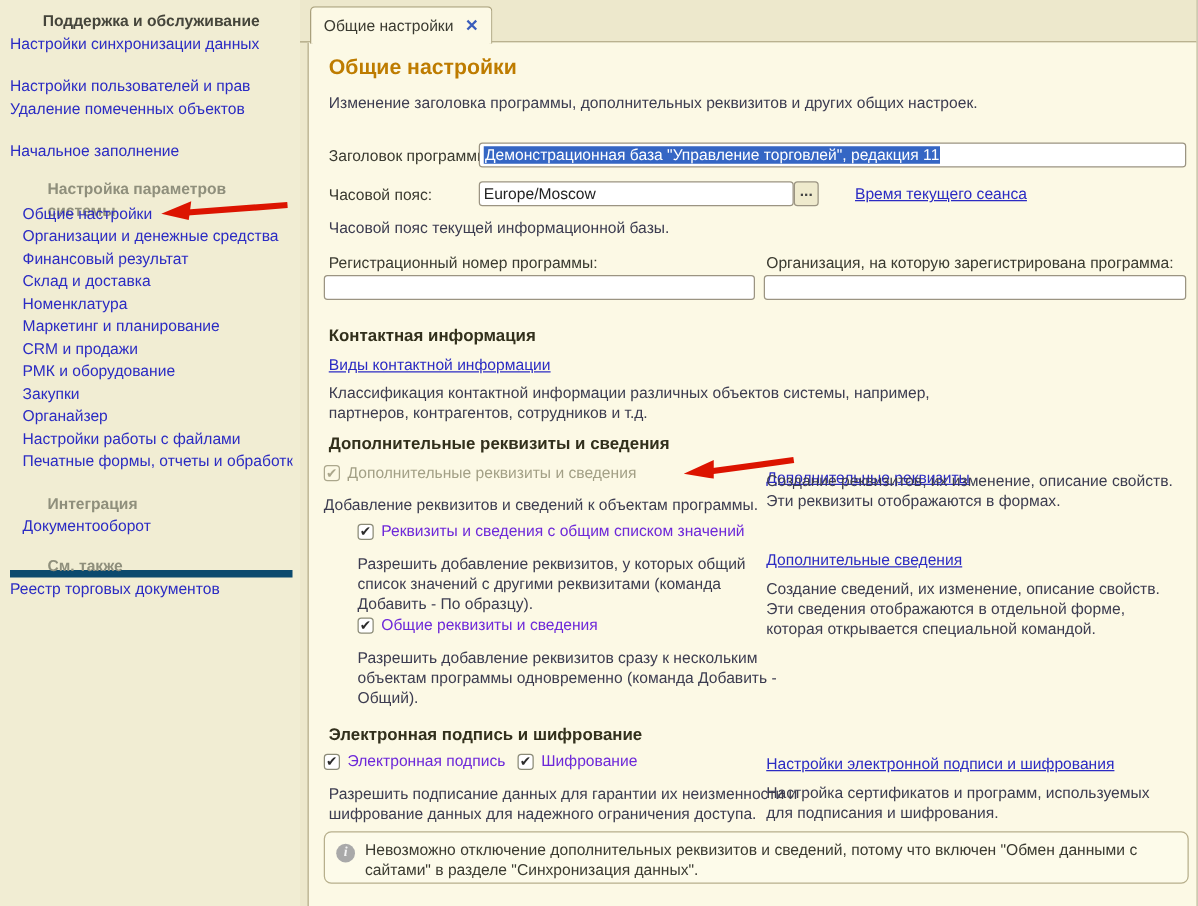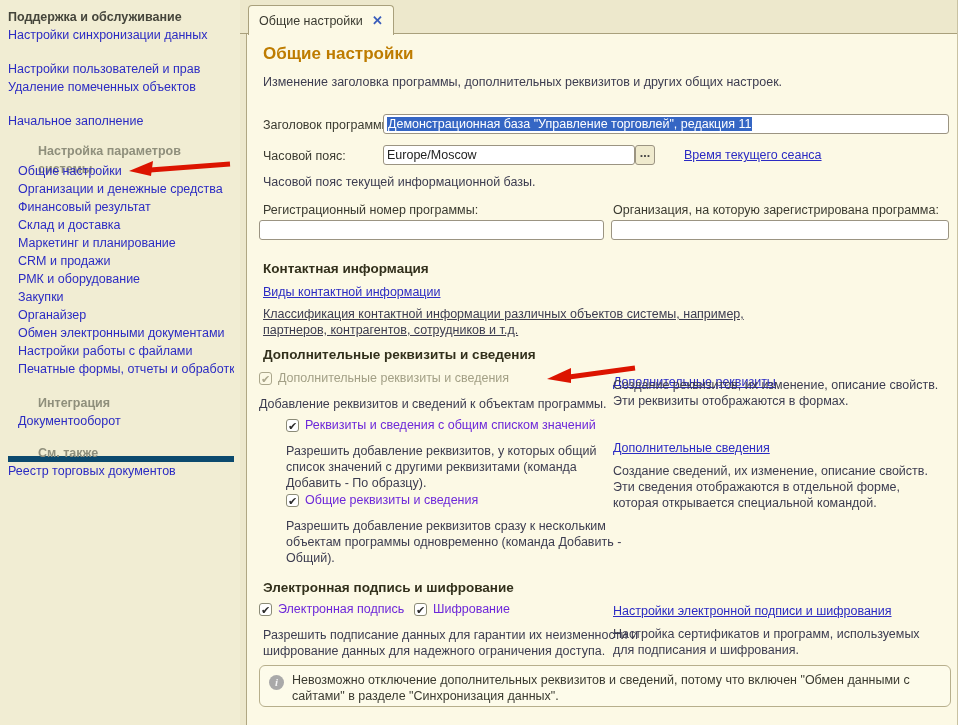--- a/index.html
+++ b/index.html
@@ -17,21 +17,21 @@
     --selection:#3566C4;
   }
   *{margin:0;padding:0;box-sizing:border-box;}
   body{font-family:"Liberation Sans",sans-serif;background:#888;}
   .app{position:relative;width:958px;height:725px;background:var(--bg-window);overflow:hidden;
        border-right:1px solid #C9C2A2;font-size:12.5px;color:var(--text);}
 
   
   .sidebar{position:absolute;left:0;top:0;width:240px;height:725px;background:var(--bg-sidebar);
            padding:8px 6px 0 8px;}
-  .side-h1{font-weight:bold;color:#45453B;height:18px;line-height:18px;}
+  .side-h1{font-weight:bold;color:#45453B;height:18px;line-height:18px;text-align:center;}
   .side-h2{font-weight:bold;color:#8F8F7C;height:18px;line-height:18px;padding-left:30px;}
   .side-h2.rule{border-bottom:6px solid #0c4a6e;}
   .side-link{display:block;color:var(--link);height:18px;line-height:18px;cursor:pointer;
              white-space:nowrap;overflow:hidden;}
   .indent{padding-left:10px;}
   .mt16{margin-top:16px;} .mt14{margin-top:14px;} .mt12{margin-top:12px;} .mt2{margin-top:2px;}
   .side-arrow{position:absolute;left:128px;top:160px;}
 
   
   .tabstrip{position:absolute;left:240px;top:0;width:718px;height:34px;background:var(--bg-window);
@@ -78,26 +78,26 @@
     <div class="side-h1">Поддержка и обслуживание</div>
     <div class="side-link">Настройки синхронизации данных</div>
     <div class="side-link mt16">Настройки пользователей и прав</div>
     <div class="side-link">Удаление помеченных объектов</div>
     <div class="side-link mt16">Начальное заполнение</div>
     <div class="side-h2 mt12">Настройка параметров системы</div>
     <div class="side-link indent mt2">Общие настройки</div>
     <div class="side-link indent">Организации и денежные средства</div>
     <div class="side-link indent">Финансовый результат</div>
     <div class="side-link indent">Склад и доставка</div>
+    <div class="side-link indent">Номенклатура</div>
     <div class="side-link indent">Маркетинг и планирование</div>
     <div class="side-link indent">CRM и продажи</div>
     <div class="side-link indent">РМК и оборудование</div>
     <div class="side-link indent">Закупки</div>
     <div class="side-link indent">Органайзер</div>
-    <div class="side-link indent">Обмен электронными документами</div>
     <div class="side-link indent">Настройки работы с файлами</div>
     <div class="side-link indent">Печатные формы, отчеты и обработки</div>
     <div class="side-h2 mt16">Интеграция</div>
     <div class="side-link indent">Документооборот</div>
     <div class="side-h2 rule mt14">См. также</div>
     <div class="side-link">Реестр торговых документов</div>
 
     <svg class="side-arrow" width="106" height="17" viewBox="0 0 106 17">
       <path d="M102 4 L22 10" stroke="var(--arrow)" stroke-width="5" fill="none"></path>
       <polygon points="1,11 25,1 23,16" fill="var(--arrow)"></polygon>
@@ -127,21 +127,21 @@
     <div class="abs link" style="left:437px;top:114px;">Время текущего сеанса</div>
     <div class="abs desc" style="left:16px;top:140px;">Часовой пояс текущей информационной базы.</div>
 
     <div class="abs lbl" style="left:16px;top:169px;">Регистрационный номер программы:</div>
     <div class="abs lbl" style="left:366px;top:169px;">Организация, на которую зарегистрирована программа:</div>
     <div class="abs input" style="left:12px;top:186px;width:345px;"></div>
     <div class="abs input" style="left:364px;top:186px;width:338px;"></div>
 
     <div class="abs h2" style="left:16px;top:227px;">Контактная информация</div>
     <div class="abs link" style="left:16px;top:251px;">Виды контактной информации</div>
-    <div class="abs desc" style="left:16px;top:272px;width:505px;text-decoration:underline;">Классификация контактной информации различных объектов системы, например, партнеров, контрагентов, сотрудников и т.д.</div>
+    <div class="abs desc" style="left:16px;top:272px;width:505px;">Классификация контактной информации различных объектов системы, например, партнеров, контрагентов, сотрудников и т.д.</div>
 
     <div class="abs h2" style="left:16px;top:313px;">Дополнительные реквизиты и сведения</div>
 
     <label class="abs cb off" style="left:12px;top:337px;">
       <span class="cb-box">✔</span>
       <span class="cb-lbl">Дополнительные реквизиты и сведения</span>
     </label>
     <svg class="abs" style="left:298px;top:330px;" width="94" height="19" viewBox="0 0 94 19">
       <path d="M90 4 L24 13" stroke="var(--arrow)" stroke-width="5" fill="none"></path>
       <polygon points="2,15 26,4 26,19" fill="var(--arrow)"></polygon>

